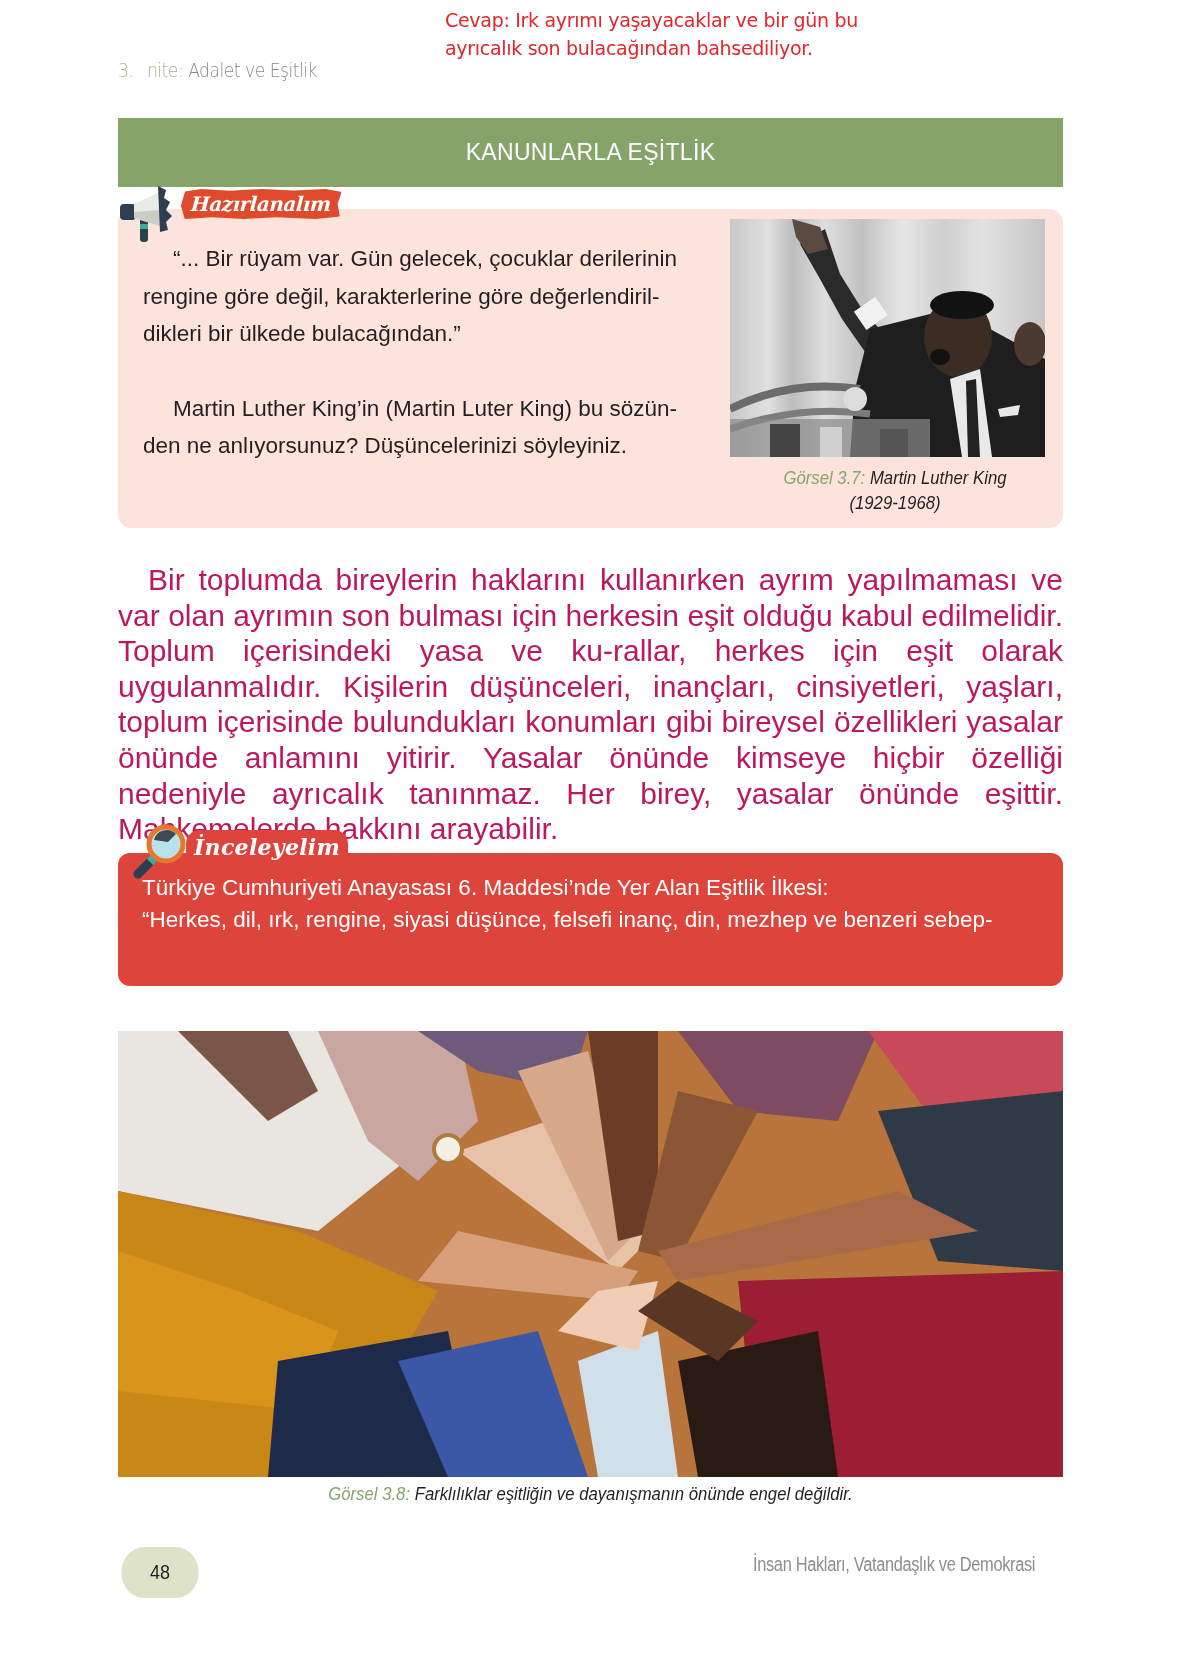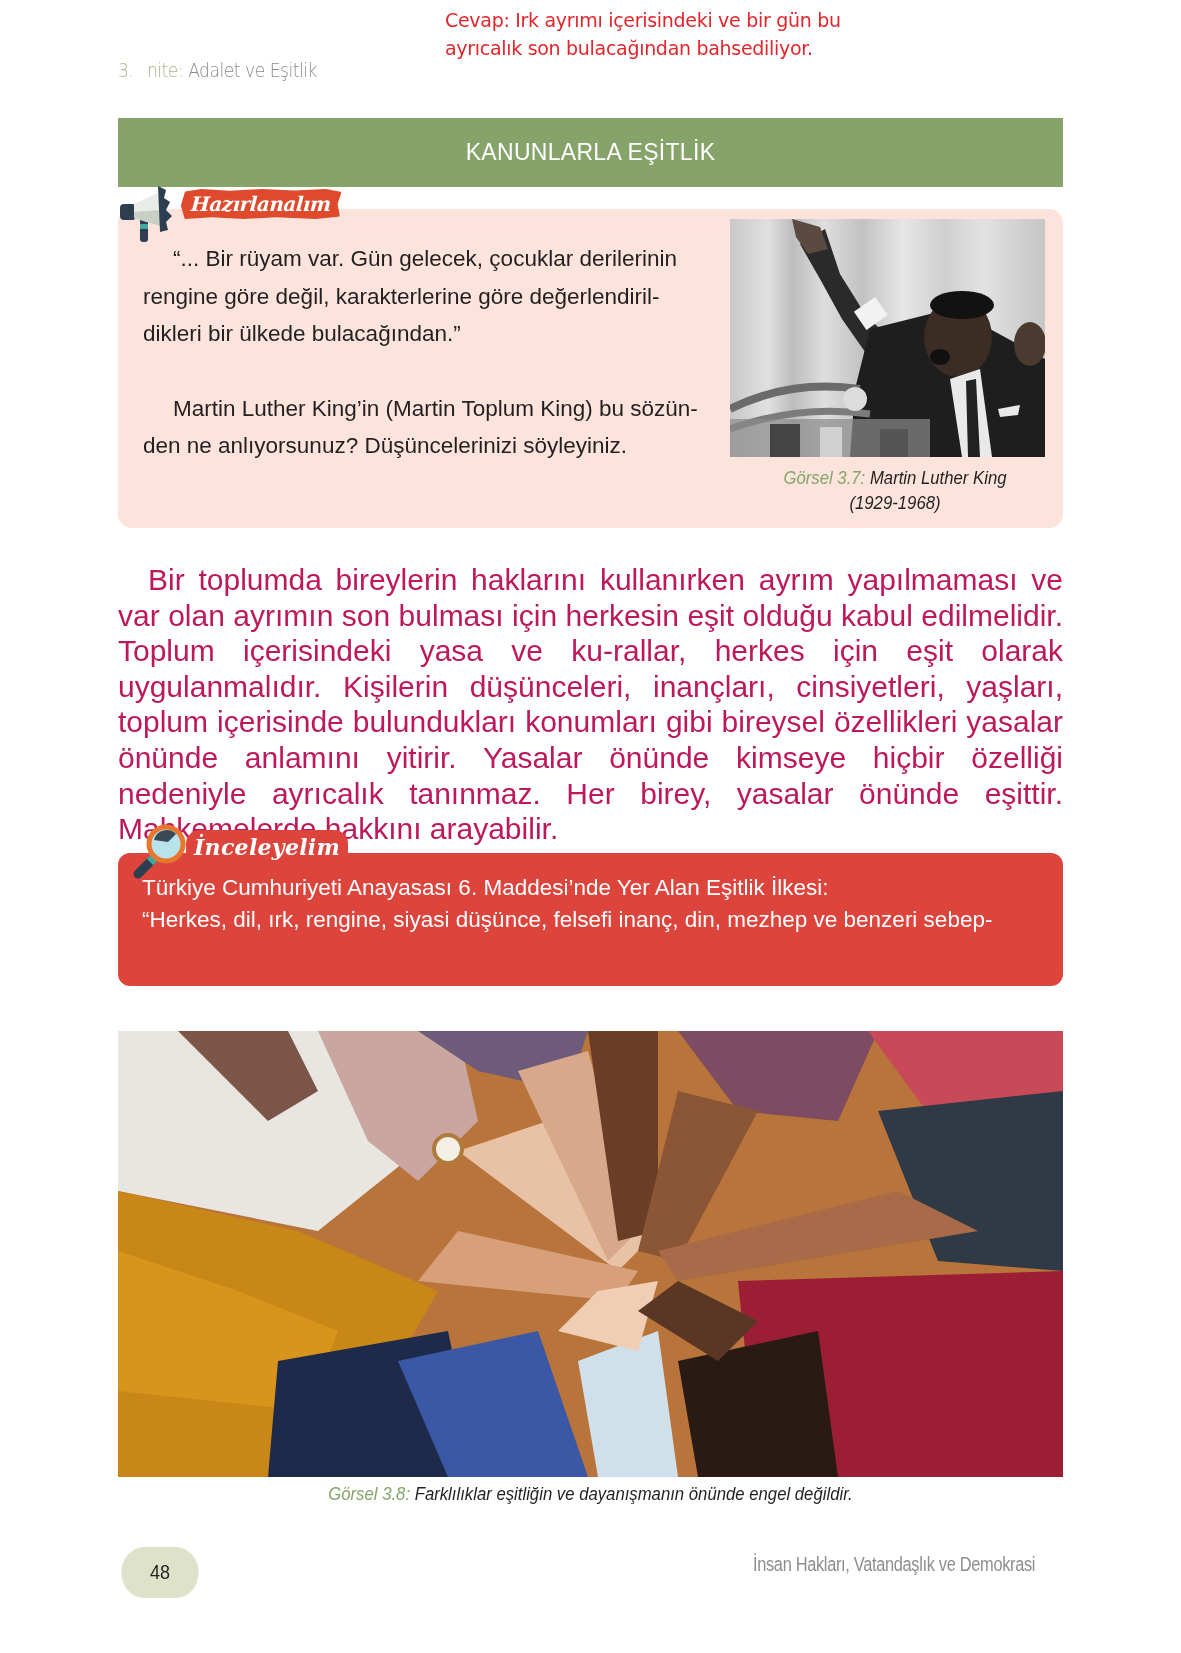--- a/index.html
+++ b/index.html
@@ -93,21 +93,21 @@
     }
     .footer-title {
       position: absolute; right: 146px; top: 1553px;
       font-size: 20px; color: #8e8e8e; transform: scaleX(0.82); transform-origin: right center; letter-spacing: -0.4px;
     }
   </style>
 </head>
 <body>
 
 <div class="answer">
-  <div>Cevap: Irk ayrımı içerisindeki ve bir gün bu</div>
+  <div>Cevap: Irk ayrımı yaşayacaklar ve bir gün bu</div>
   <div>ayrıcalık son bulacağından bahsediliyor.</div>
 </div>
 
 <div class="unit-header">
   <span class="unit-num">3.</span>
   <span class="unit-nite">nite:</span>
   <span>Adalet ve Eşitlik</span>
 </div>
 
 <div class="banner">
@@ -121,21 +121,21 @@
   <rect x="22" y="42" width="8" height="5" fill="#3fa9a0"></rect>
   <rect x="2" y="22" width="16" height="16" rx="4" fill="#2d3e50"></rect>
   <polygon points="16,22 42,10 42,44 16,36" fill="#e8ebe6"></polygon>
   <polygon points="16,30 42,28 42,44 16,36" fill="#c9cfc4"></polygon>
   <polygon points="40,4 48,8 46,16 52,20 48,28 54,34 48,40 50,48 42,50" fill="#2d3e50"></polygon>
 </svg>
 <div class="badge-prep">Hazırlanalım</div>
 
 <div class="prep-text">
   <p>“... Bir rüyam var. Gün gelecek, çocuklar derilerinin rengine göre değil, karakterlerine göre değerlendiril-dikleri bir ülkede bulacağından.”</p>
-  <p class="q2">Martin Luther King’in (Martin Toplum King) bu sözün-den ne anlıyorsunuz? Düşüncelerinizi söyleyiniz.</p>
+  <p class="q2">Martin Luther King’in (Martin Luter King) bu sözün-den ne anlıyorsunuz? Düşüncelerinizi söyleyiniz.</p>
 </div>
 
 <div class="mlk-photo" title="Martin Luther King speaking at a podium with raised hand">
   <svg width="315" height="238" viewBox="0 0 315 238">
 
     <polygon points="70,25 95,10 110,55 135,95 160,120 140,140 112,100 90,60" fill="#2a2a2a"></polygon>
     <polygon points="62,0 90,8 98,30 78,35 66,18" fill="#5a4a3f"></polygon>
     <rect x="128" y="84" width="26" height="22" fill="#f2f2f2" transform="rotate(-35 140 95)"></rect>
 
     <polygon points="140,110 200,95 260,110 315,140 315,238 120,238 125,170" fill="#1e1e1e"></polygon>

